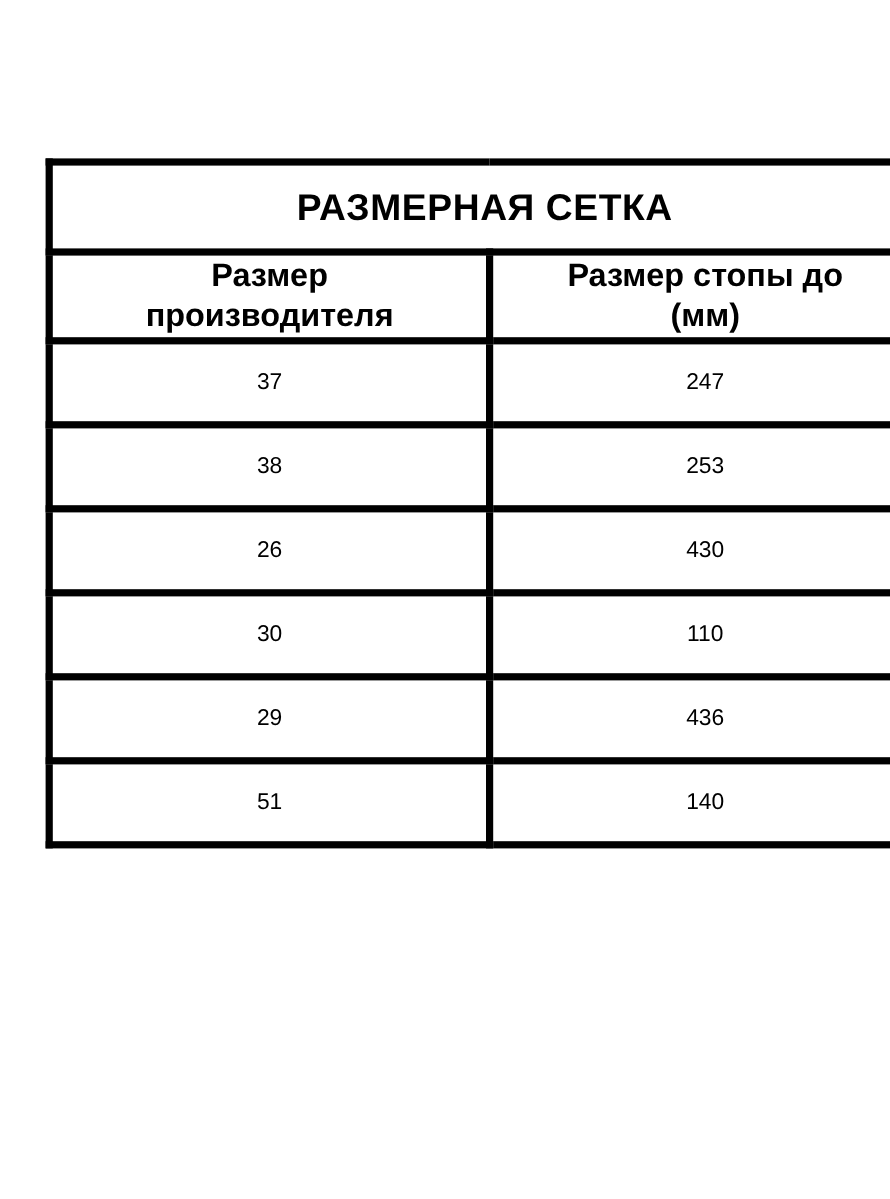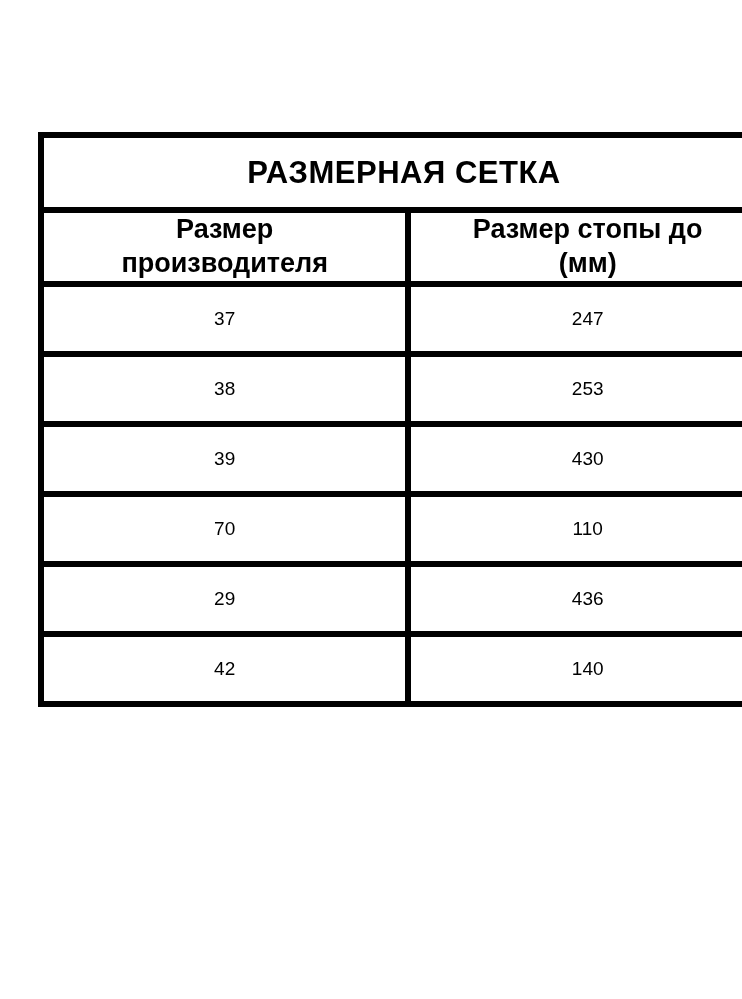--- a/index.html
+++ b/index.html
@@ -77,30 +77,30 @@
     <tbody>
       <tr>
         <td class="data-cell">37</td>
         <td class="data-cell">247</td>
       </tr>
       <tr>
         <td class="data-cell">38</td>
         <td class="data-cell">253</td>
       </tr>
       <tr>
-        <td class="data-cell">39</td>
+        <td class="data-cell">26</td>
         <td class="data-cell">430</td>
       </tr>
       <tr>
-        <td class="data-cell">70</td>
+        <td class="data-cell">30</td>
         <td class="data-cell">110</td>
       </tr>
       <tr>
         <td class="data-cell">29</td>
         <td class="data-cell">436</td>
       </tr>
       <tr>
-        <td class="data-cell">42</td>
+        <td class="data-cell">51</td>
         <td class="data-cell">140</td>
       </tr>
     </tbody>
   </table>
 </div>
 
 </body></html>

